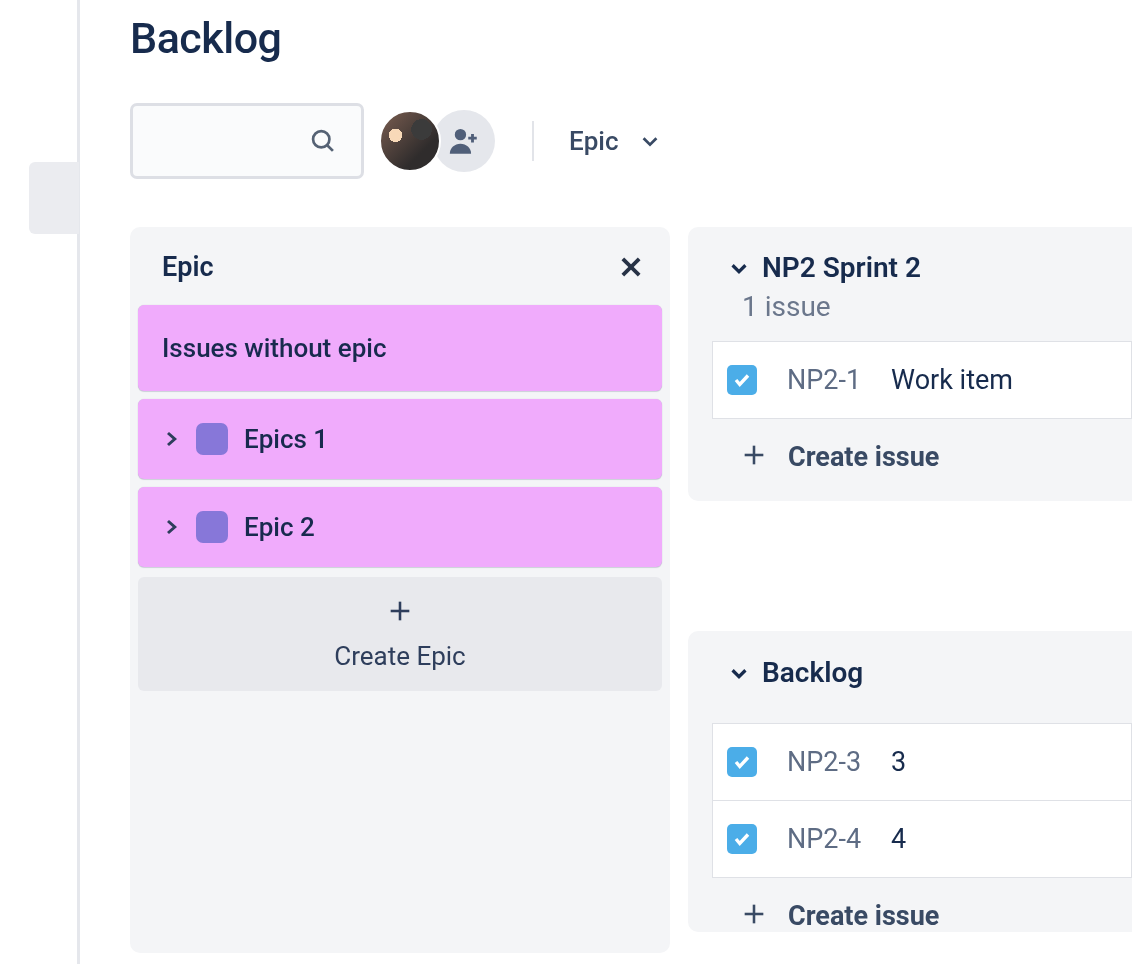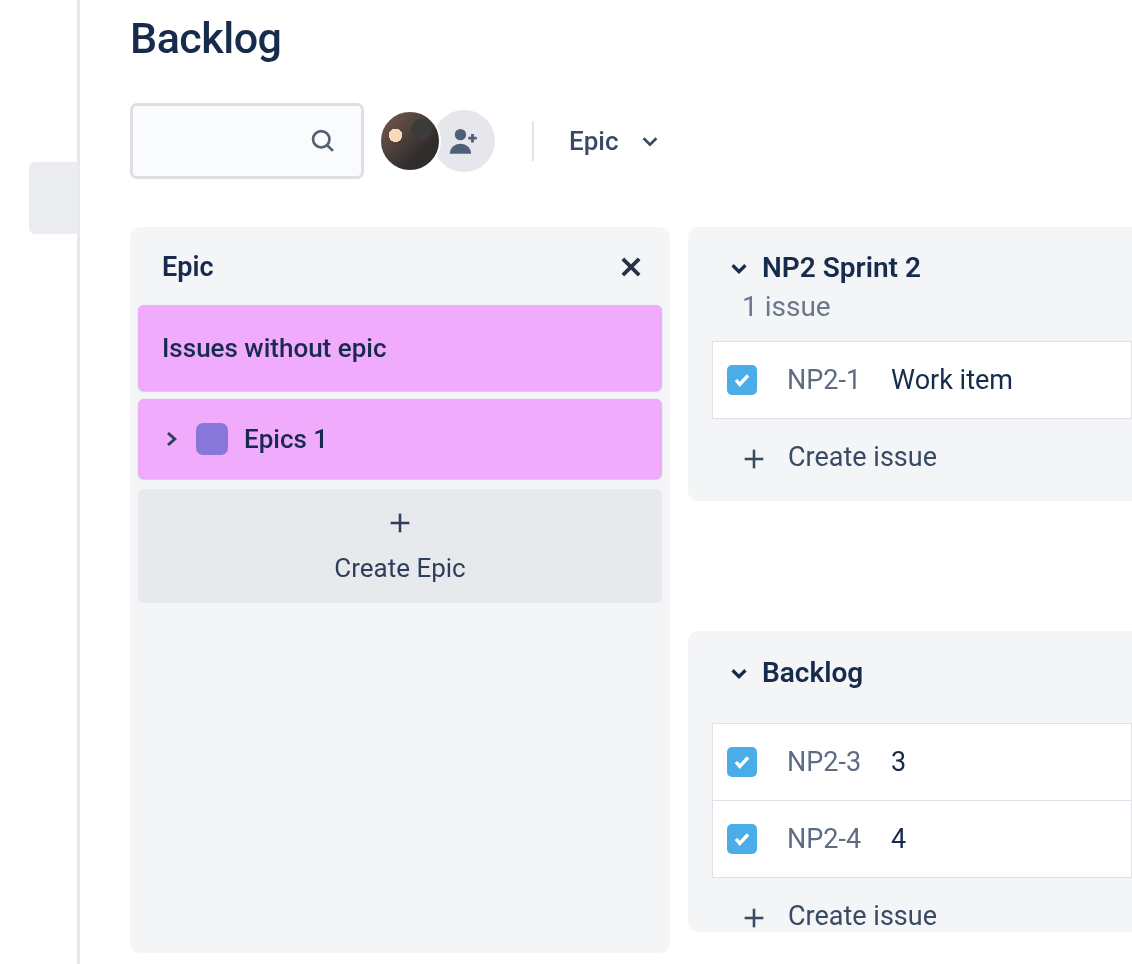--- a/index.html
+++ b/index.html
@@ -205,25 +205,26 @@
     background: #4BADE8;
     display: flex;
     align-items: center;
     justify-content: center;
     flex-shrink: 0;
   }
   .create-issue {
     margin: 0 0 0 24px;
     padding: 22px 0 28px 28px;
     display: flex;
-    align-items: flex-end;
+    align-items: flex-start;
     gap: 20px;
     font-size: 27px;
     color: #394a64;
     cursor: pointer;
+    font-weight: bold;
   }
   .backlog-section {
     margin-top: 130px;
     background: #F4F5F7;
     border-radius: 10px 0 0 10px;
     padding: 25px 0 0 0;
   }
   svg { display: block; }
 </style>
 </head>
@@ -287,20 +288,29 @@
       <div class="epic-item">
         <span>
           <svg width="18" height="18" viewBox="0 0 24 24" fill="none" stroke="#2e3e5c" stroke-width="4">
             <polyline points="8 4 17 12 8 20"></polyline>
           </svg>
         </span>
         <span class="epic-color"></span>
         <span>Epics 1</span>
       </div>
 
+      <div class="epic-item">
+        <span>
+          <svg width="18" height="18" viewBox="0 0 24 24" fill="none" stroke="#2e3e5c" stroke-width="4">
+            <polyline points="8 4 17 12 8 20"></polyline>
+          </svg>
+        </span>
+        <span class="epic-color"></span>
+        <span>Epic 2</span>
+      </div>
 
       <div class="create-epic">
         <span>
           <svg width="28" height="28" viewBox="0 0 24 24" fill="none" stroke="#2e3e5c" stroke-width="2.2">
             <line x1="12" y1="4" x2="12" y2="20"></line>
               <line x1="4" y1="12" x2="20" y2="12"></line>
           </svg>
         </span>
         <span>Create Epic</span>
       </div>

